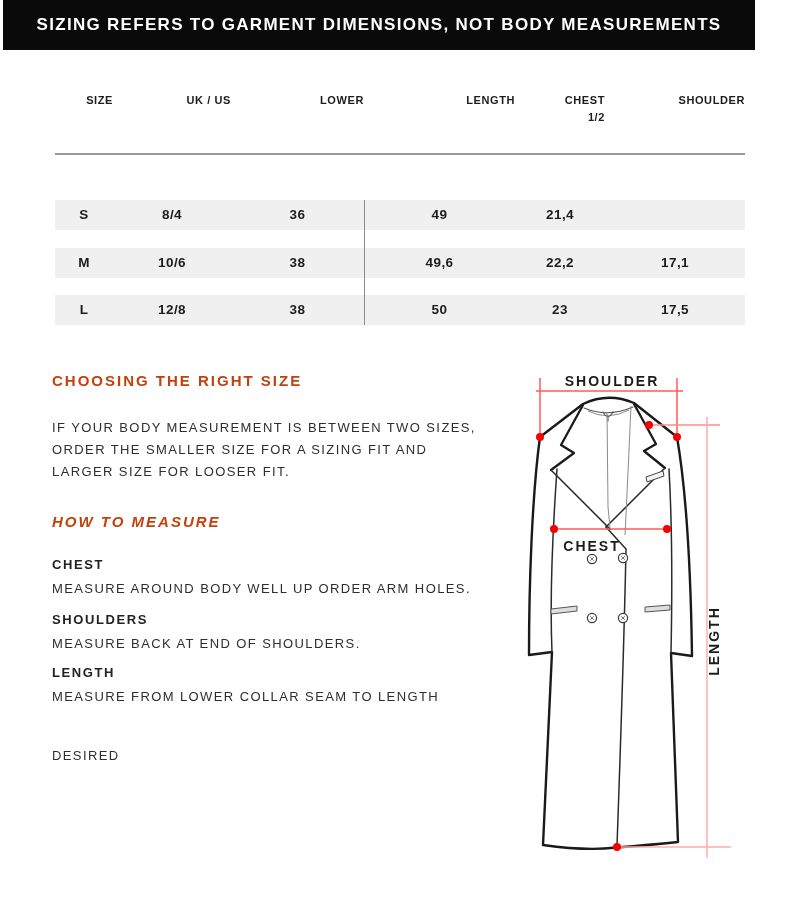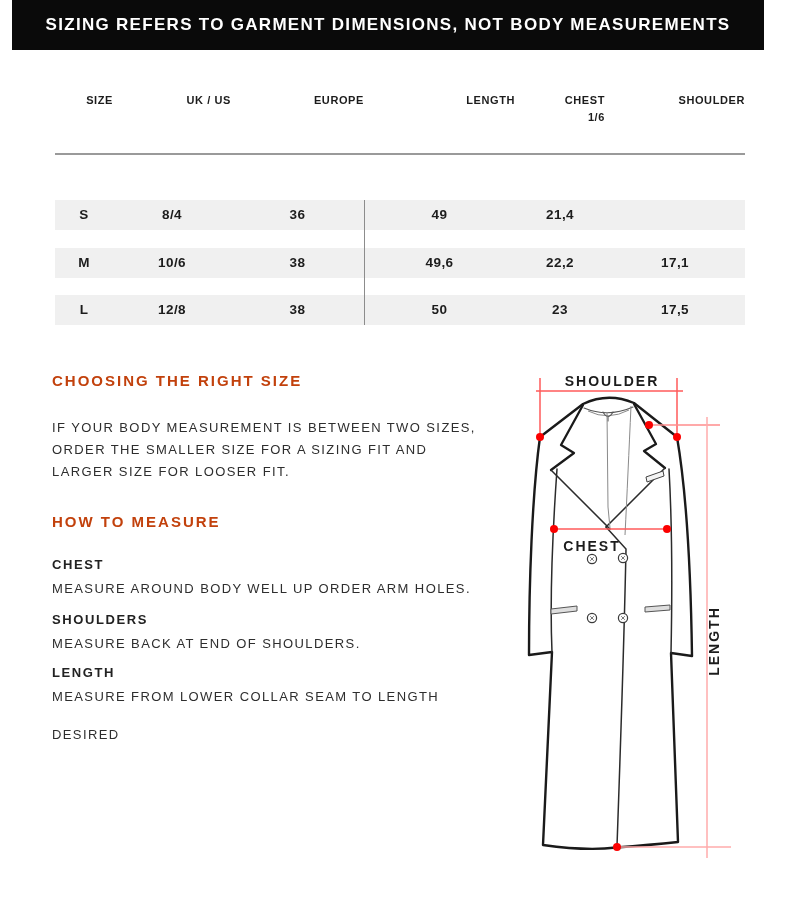--- a/index.html
+++ b/index.html
@@ -4,21 +4,21 @@
 <style>
   html,body{margin:0;padding:0;}
   body{
     width:800px;height:919px;position:relative;overflow:hidden;
     background:#ffffff;
     font-family:"Liberation Sans","DejaVu Sans",sans-serif;
     color:#1f1f1f;
   }
   
   .banner{
-    position:absolute;left:12px;top:0;width:752px;height:50px;
+    position:absolute;left:3px;top:0;width:752px;height:50px;
     background:#0a0a0a;color:#ffffff;
     display:flex;align-items:center;justify-content:center;
     font-size:17px;font-weight:bold;letter-spacing:1.3px;white-space:nowrap;
   }
   
   .tbl-grid{
     position:absolute;left:55px;width:690px;
     display:grid;
     grid-template-columns:58px 118px 133px 151px 90px 140px;
   }
@@ -40,21 +40,21 @@
     color:#1c1c1c;line-height:30px;
   }
   .row-0{top:200px;} .row-1{top:248px;} .row-2{top:295px;}
   .col-divider{
     position:absolute;left:364px;top:200px;width:1px;height:125px;background:#8c8c8c;
   }
   
   .guide-title{
     position:absolute;left:52px;font-size:15px;font-weight:bold;letter-spacing:2px;color:#c2410c;
   }
-  .t-choosing{top:372px;} .t-how{top:513px;}
+  .t-choosing{top:372px;} .t-how{top:513px;font-style:italic;}
   .body-line{
     position:absolute;left:52px;font-size:13px;letter-spacing:1.4px;color:#2e2e2e;line-height:22px;
   }
   .term{
     position:absolute;left:52px;font-size:13px;font-weight:bold;letter-spacing:1.6px;color:#222;
   }
   
   .diagram{position:absolute;left:498px;top:360px;width:262px;height:559px;}
   .coat-sil{fill:#ffffff;stroke:#1a1a1a;stroke-width:2.4;stroke-linejoin:round;}
   .coat-thick{fill:none;stroke:#1a1a1a;stroke-width:2.3;stroke-linejoin:round;stroke-linecap:round;}
@@ -77,25 +77,25 @@
 </head>
 <body>
 
 <div class="banner">
   <span>SIZING REFERS TO GARMENT DIMENSIONS, NOT BODY MEASUREMENTS</span>
 </div>
 
 <div class="tbl-grid tbl-head">
   <div class="th">SIZE</div>
   <div class="th">UK / US</div>
-  <div class="th">EUROPE</div>
+  <div class="th">LOWER</div>
   <div class="th">LENGTH</div>
   <div class="th">
     <span>CHEST</span>
-    <span class="sub">1/6</span>
+    <span class="sub">1/2</span>
   </div>
   <div class="th">SHOULDER</div>
 </div>
 <div class="head-rule"></div>
 
 <div class="tbl-grid trow row-0">
   <div class="td">S</div>
   <div class="td">8/4</div>
   <div class="td">36</div>
   <div class="td">49</div>
@@ -127,21 +127,21 @@
 <div class="guide-title t-how">HOW TO MEASURE</div>
 
 <div class="term" style="top:557px">CHEST</div>
 <div class="body-line" style="top:578px">MEASURE AROUND BODY WELL UP ORDER ARM HOLES.</div>
 
 <div class="term" style="top:612px">SHOULDERS</div>
 <div class="body-line" style="top:633px">MEASURE BACK AT END OF SHOULDERS.</div>
 
 <div class="term" style="top:665px">LENGTH</div>
 <div class="body-line" style="top:686px">MEASURE FROM LOWER COLLAR SEAM TO LENGTH</div>
-<div class="body-line" style="top:724px">DESIRED</div>
+<div class="body-line" style="top:745px">DESIRED</div>
 
 <svg class="diagram" viewBox="498 360 262 559" xmlns="http://www.w3.org/2000/svg">
 
   <path class="coat-sil" d="
     M 540,437
     C 532,495 529,585 529,655
     L 552,652
     L 543,845
     C 575,849.5 600,849.5 616,847.5
     Q 650,845 678,842

